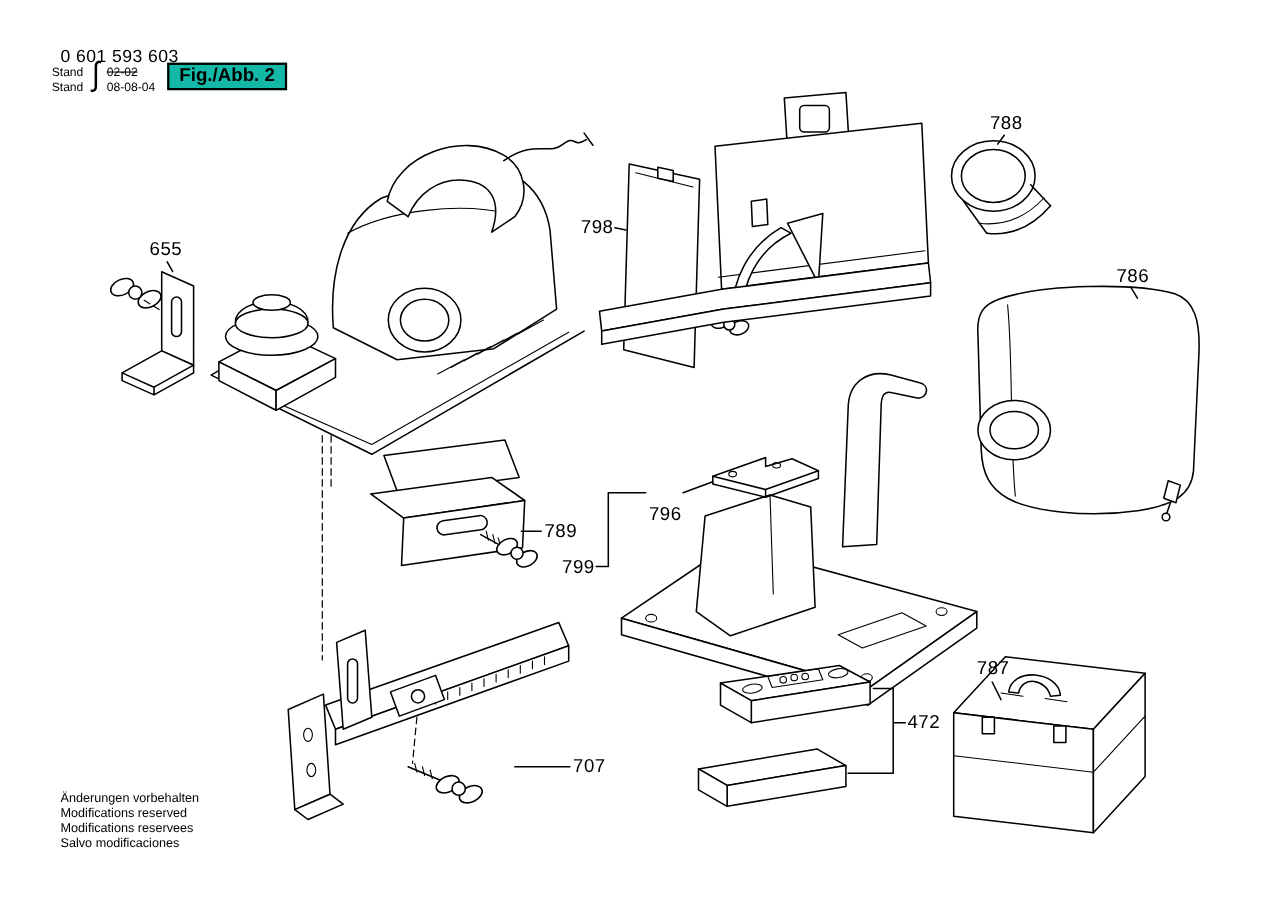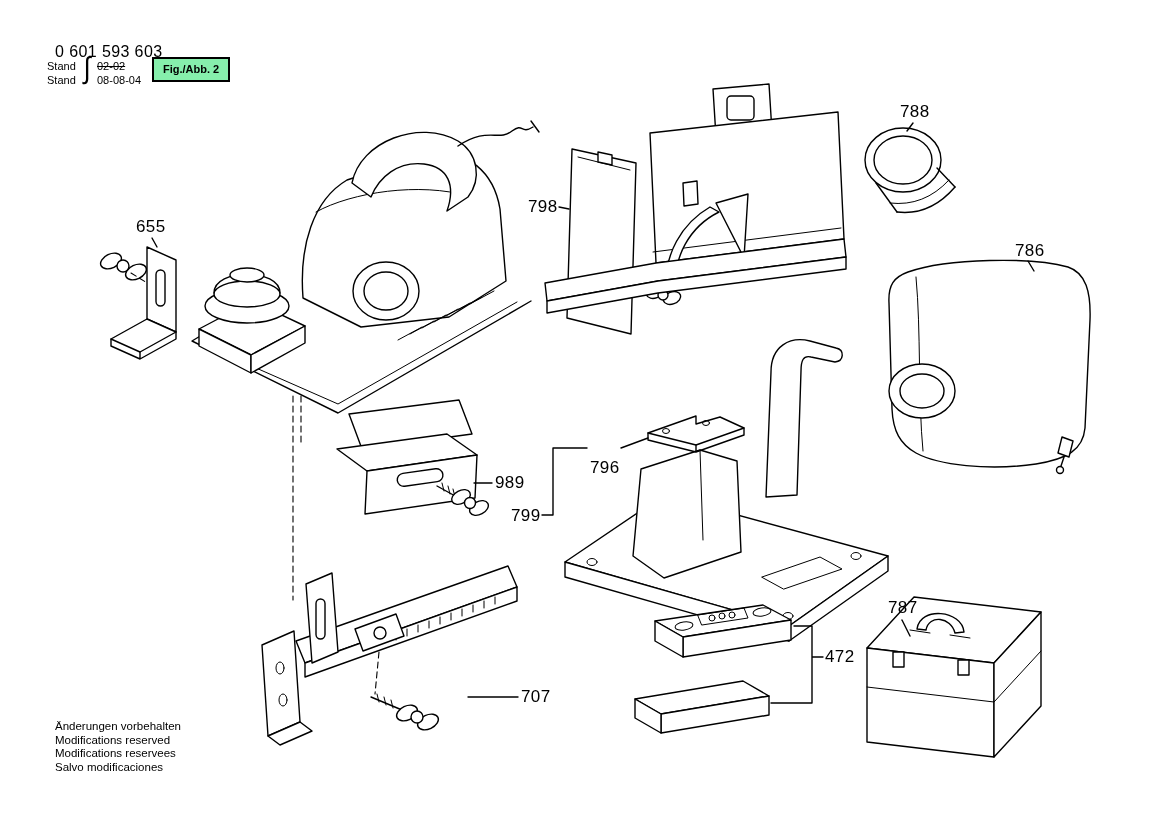--- a/index.html
+++ b/index.html
@@ -10,22 +10,22 @@
   .ln{fill:none;stroke:#000;stroke-width:1.4;stroke-linecap:round;stroke-linejoin:round}
   .thin{stroke-width:1}
   .wh{fill:#fff;stroke:#000;stroke-width:1.4;stroke-linejoin:round}
   .dash{stroke-dasharray:6 4;stroke-width:1.1}
   .callout{position:absolute;font-size:17px;line-height:16px;letter-spacing:.4px;white-space:nowrap}
   .hdr-partno{position:absolute;left:55px;top:43px;font-size:16px;letter-spacing:.4px}
   .hdr-row{position:absolute;left:47px;font-size:11px;line-height:13px;white-space:nowrap}
   .hdr-row .lbl{display:inline-block;width:50px}
   .struck{text-decoration:line-through}
   .brace{position:absolute;left:83px;top:51px;font-size:30px;transform:scaleX(.85)}
-  .figbox{position:absolute;left:152px;top:57px;border:2.5px solid #000;background:#86efac;
-          font-weight:bold;font-size:11px;line-height:16px;padding:2px 9px 3px}
+  .figbox{position:absolute;left:152px;top:57px;border:2.5px solid #000;background:#14b8a6;
+          font-weight:bold;font-size:17px;line-height:16px;padding:2px 9px 3px}
   .footer{position:absolute;left:55px;top:720px;font-size:11.5px;line-height:13.5px}
 </style>
 </head>
 <body>
 
 <svg class="canvas" width="1168" height="825" viewBox="0 0 1168 825" xmlns="http://www.w3.org/2000/svg">
 
   <g>
     <path class="ln dash" d="M293,396 L293,600"></path>
     <path class="ln dash" d="M301,396 L301,446"></path>
@@ -191,21 +191,21 @@
 <div class="hdr-row" style="top:74px">
   <span class="lbl">Stand</span><span>08-08-04</span>
 </div>
 <div class="brace">∫</div>
 <div class="figbox">Fig./Abb. 2</div>
 
 <div class="callout" style="left:136px;top:219px">655</div>
 <div class="callout" style="left:528px;top:199px">798</div>
 <div class="callout" style="left:900px;top:104px">788</div>
 <div class="callout" style="left:1015px;top:243px">786</div>
-<div class="callout" style="left:495px;top:475px">989</div>
+<div class="callout" style="left:495px;top:475px">789</div>
 <div class="callout" style="left:590px;top:460px">796</div>
 <div class="callout" style="left:511px;top:508px">799</div>
 <div class="callout" style="left:521px;top:689px">707</div>
 <div class="callout" style="left:825px;top:649px">472</div>
 <div class="callout" style="left:888px;top:600px">787</div>
 
 <div class="footer">
   <div>Änderungen vorbehalten</div>
   <div>Modifications reserved</div>
   <div>Modifications reservees</div>

